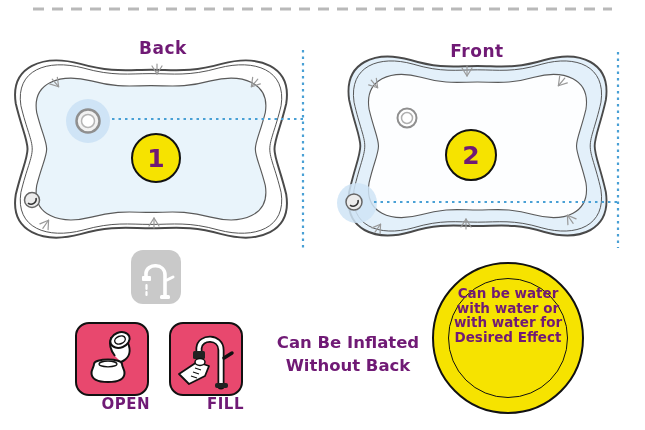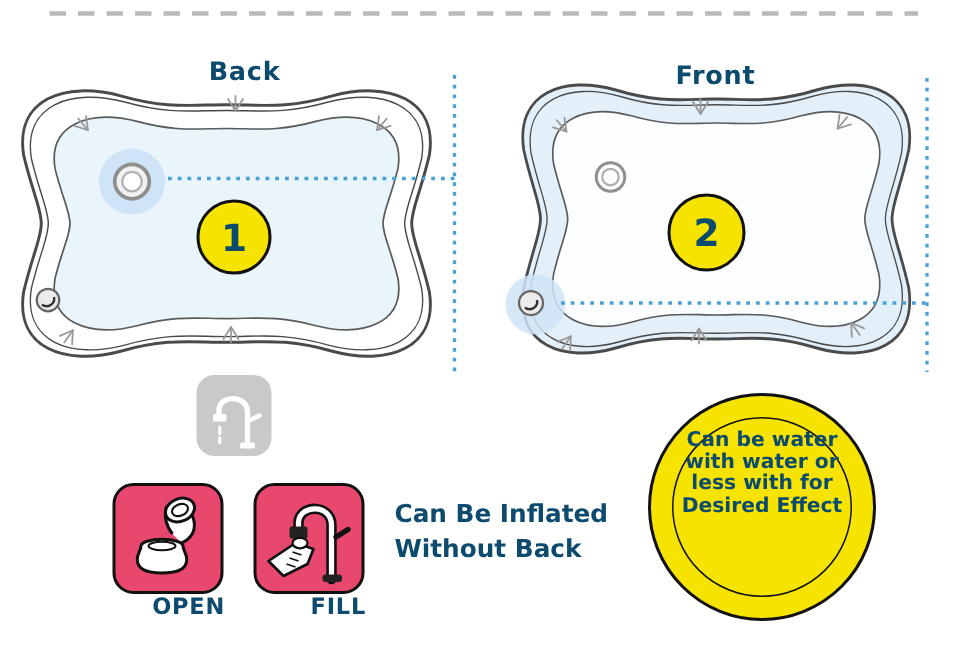--- a/index.html
+++ b/index.html
@@ -1,29 +1,29 @@
 <!DOCTYPE html>
 <html><head>
 <meta charset="utf-8">
 <style>
   html,body{margin:0;padding:0;background:#fff;}
   .canvas{position:relative;width:645px;height:430px;background:#fff;overflow:hidden;
-          font-family:"DejaVu Sans","Liberation Sans",sans-serif;color:#0c4a6e;}
+          font-family:"DejaVu Sans","Liberation Sans",sans-serif;color:#701a75;}
   .scene{position:absolute;left:0;top:0;}
   .abs{position:absolute;}
   .mat-label{font-size:17px;font-weight:bold;text-align:center;width:110px;letter-spacing:.5px;}
   .num-circle{border-radius:50%;background:#f6e300;border:2px solid #111;
               display:flex;align-items:center;justify-content:center;
               font-size:25px;font-weight:600;}
   .icon-box{border-radius:14px;background:#e8486e;border:2.5px solid #111;
             display:flex;align-items:center;justify-content:center;}
   .icon-box-plain{border-radius:12px;background:#c9c9c9;
             display:flex;align-items:center;justify-content:center;}
   .step-label{font-size:15px;font-weight:bold;text-align:right;width:80px;letter-spacing:.5px;}
-  .caption{width:170px;text-align:left;font-size:16.5px;font-weight:bold;line-height:23px;}
+  .caption{width:170px;text-align:center;font-size:16.5px;font-weight:bold;line-height:23px;}
   .tip-badge{width:152px;height:152px;border-radius:50%;background:#f6e300;border:2px solid #111;
              box-sizing:border-box;}
   .tip-inner{position:absolute;left:14px;top:14px;width:120px;height:120px;border-radius:50%;
              border:1.5px solid #111;box-sizing:border-box;}
   .tip-text{position:absolute;left:0;top:22px;width:148px;text-align:center;
             font-size:13.5px;font-weight:bold;line-height:14.5px;}
   .tip-title{margin-bottom:7px;font-size:14px;}
 </style>
 </head>
 <body>
@@ -157,18 +157,18 @@
   <div class="abs caption" style="left:263px;top:331px">
     <div>Can Be Inflated</div>
     <div>Without Back</div>
   </div>
 
   <div class="abs tip-badge" style="left:432px;top:262px">
     <div class="tip-inner"></div>
     <div class="tip-text">
       <div>Can be water</div>
       <div>with water or</div>
-      <div>less with for</div>
+      <div>with water for</div>
       <div>Desired Effect</div>
     </div>
   </div>
 
 </div>
 
 </body></html>

